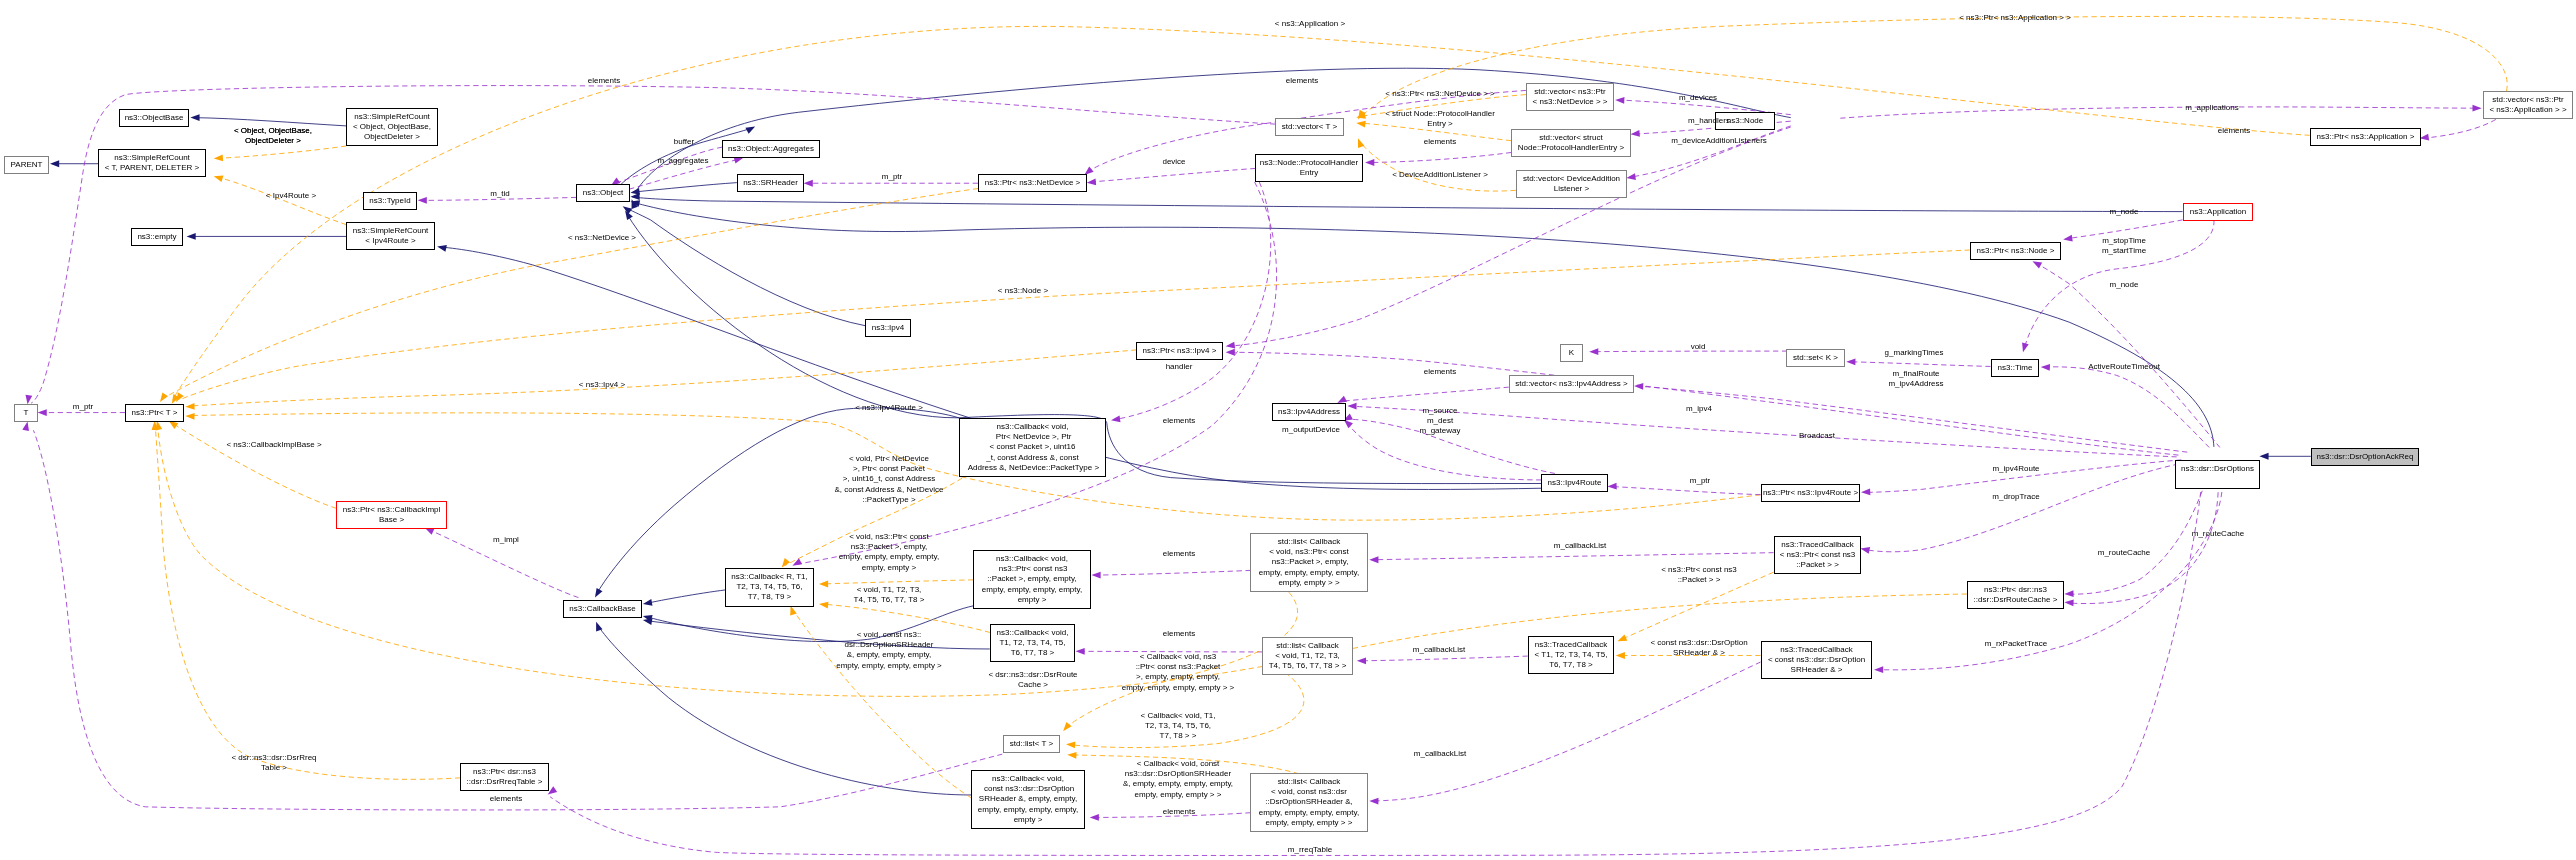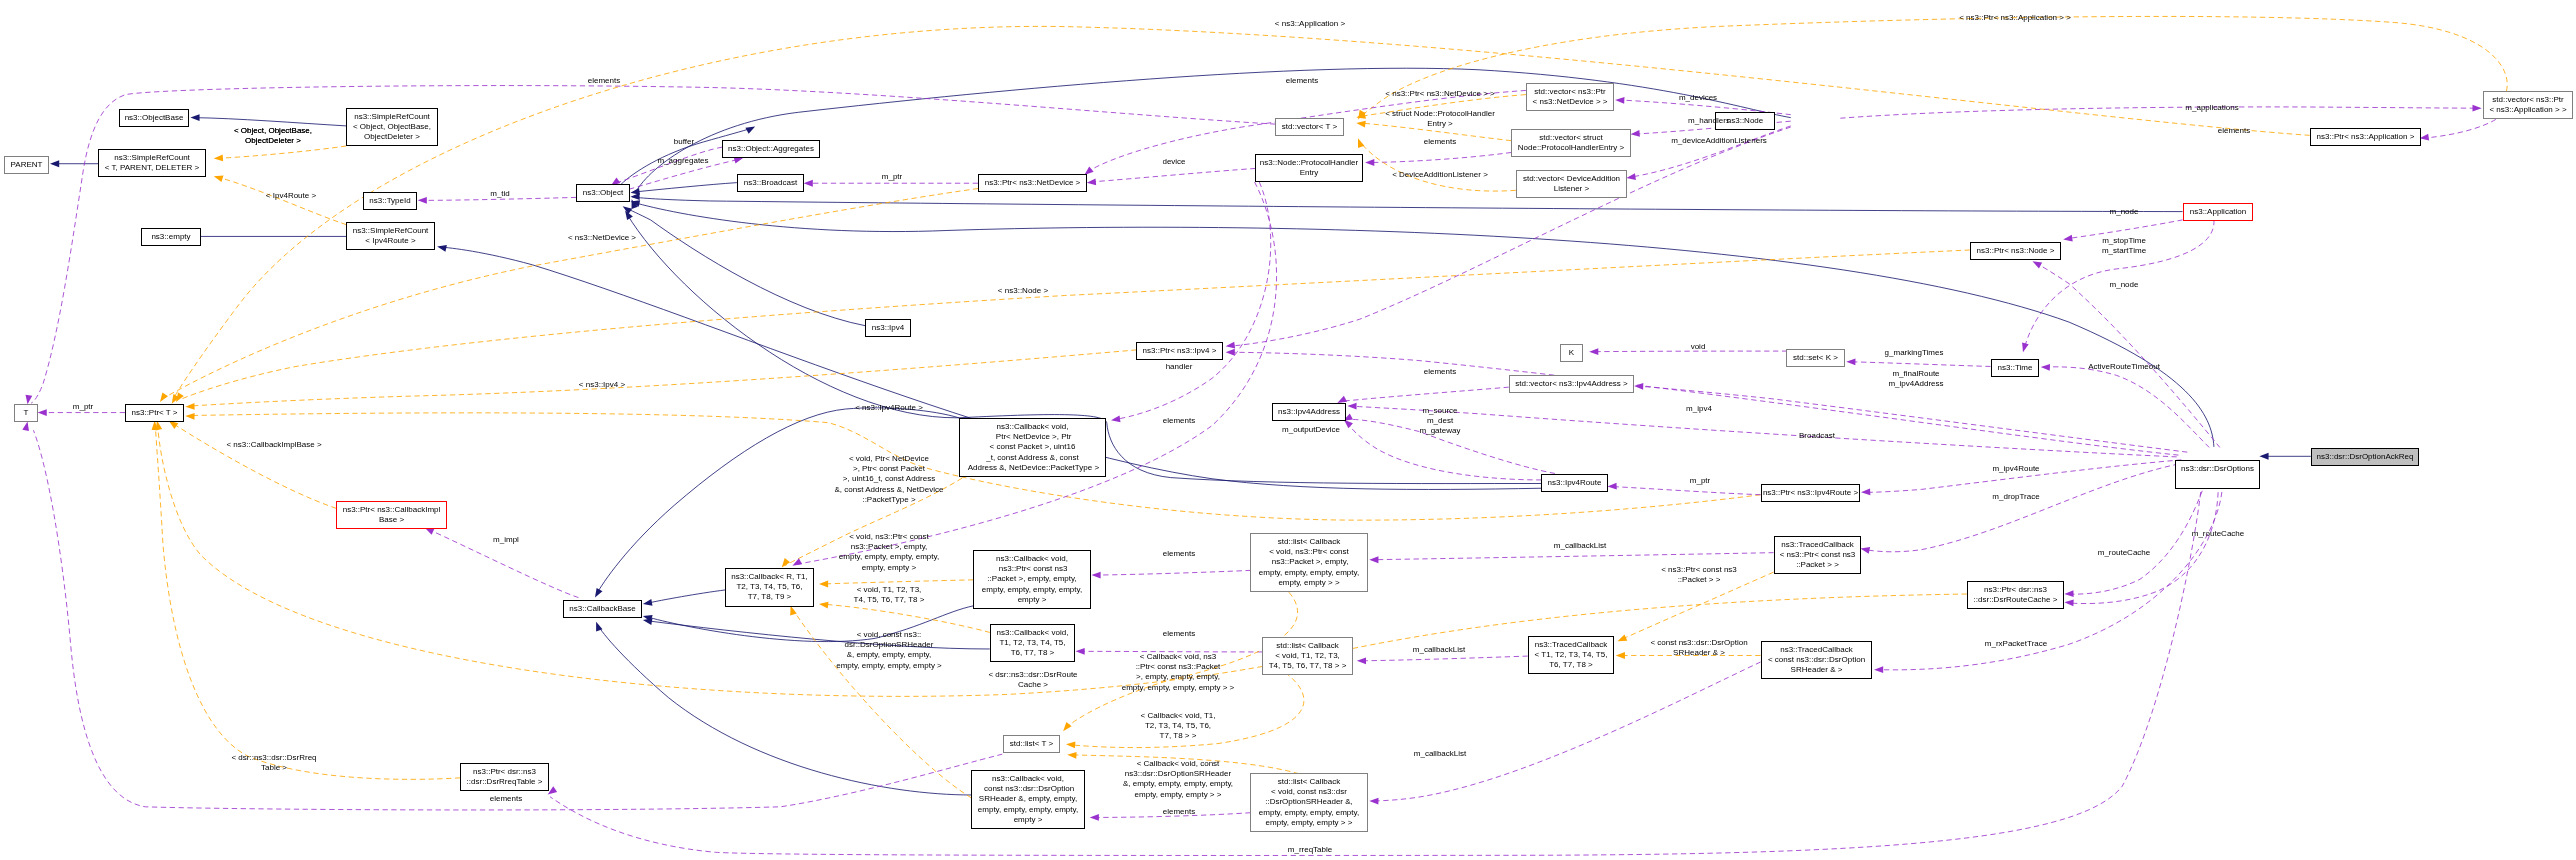--- a/index.html
+++ b/index.html
@@ -192,26 +192,26 @@
 <polygon points="1340.0,957.0 1351.0,944.6 1356.4,954.8" fill="#9a32cd"></polygon>
 </svg>
 <div class="node g" style="left:3.5px;top:156px;width:45px;height:18px">PARENT</div>
 <div class="node" style="left:119px;top:109px;width:70px;height:18px">ns3::ObjectBase</div>
 <div class="node" style="left:98px;top:149px;width:108px;height:28px">ns3::SimpleRefCount
 &lt; T, PARENT, DELETER &gt;</div>
 <div class="node" style="left:346px;top:108px;width:92px;height:38px">ns3::SimpleRefCount
 &lt; Object, ObjectBase,
 ObjectDeleter &gt;</div>
 <div class="node" style="left:363px;top:192px;width:54px;height:18px">ns3::TypeId</div>
-<div class="node" style="left:141px;top:228px;width:60px;height:18px">ns3::empty</div>
+<div class="node" style="left:131px;top:228px;width:52px;height:18px">ns3::empty</div>
 <div class="node" style="left:346px;top:222px;width:89px;height:28px">ns3::SimpleRefCount
 &lt; Ipv4Route &gt;</div>
 <div class="node" style="left:576px;top:184px;width:54px;height:18px">ns3::Object</div>
 <div class="node" style="left:722px;top:140px;width:98px;height:18px">ns3::Object::Aggregates</div>
-<div class="node" style="left:737px;top:174px;width:67px;height:18px">ns3::Broadcast</div>
+<div class="node" style="left:737px;top:174px;width:67px;height:18px">ns3::SRHeader</div>
 <div class="node" style="left:978px;top:174px;width:109px;height:18px">ns3::Ptr&lt; ns3::NetDevice &gt;</div>
 <div class="node g" style="left:1275px;top:118px;width:69px;height:18px">std::vector&lt; T &gt;</div>
 <div class="node" style="left:1255px;top:154px;width:108px;height:28px">ns3::Node::ProtocolHandler
 Entry</div>
 <div class="node g" style="left:1526px;top:83px;width:88px;height:28px">std::vector&lt; ns3::Ptr
 &lt; ns3::NetDevice &gt; &gt;</div>
 <div class="node g" style="left:1511px;top:129px;width:120px;height:28px">std::vector&lt; struct
 Node::ProtocolHandlerEntry &gt;</div>
 <div class="node g" style="left:1516px;top:170px;width:111px;height:28px">std::vector&lt; DeviceAddition
 Listener &gt;</div>

